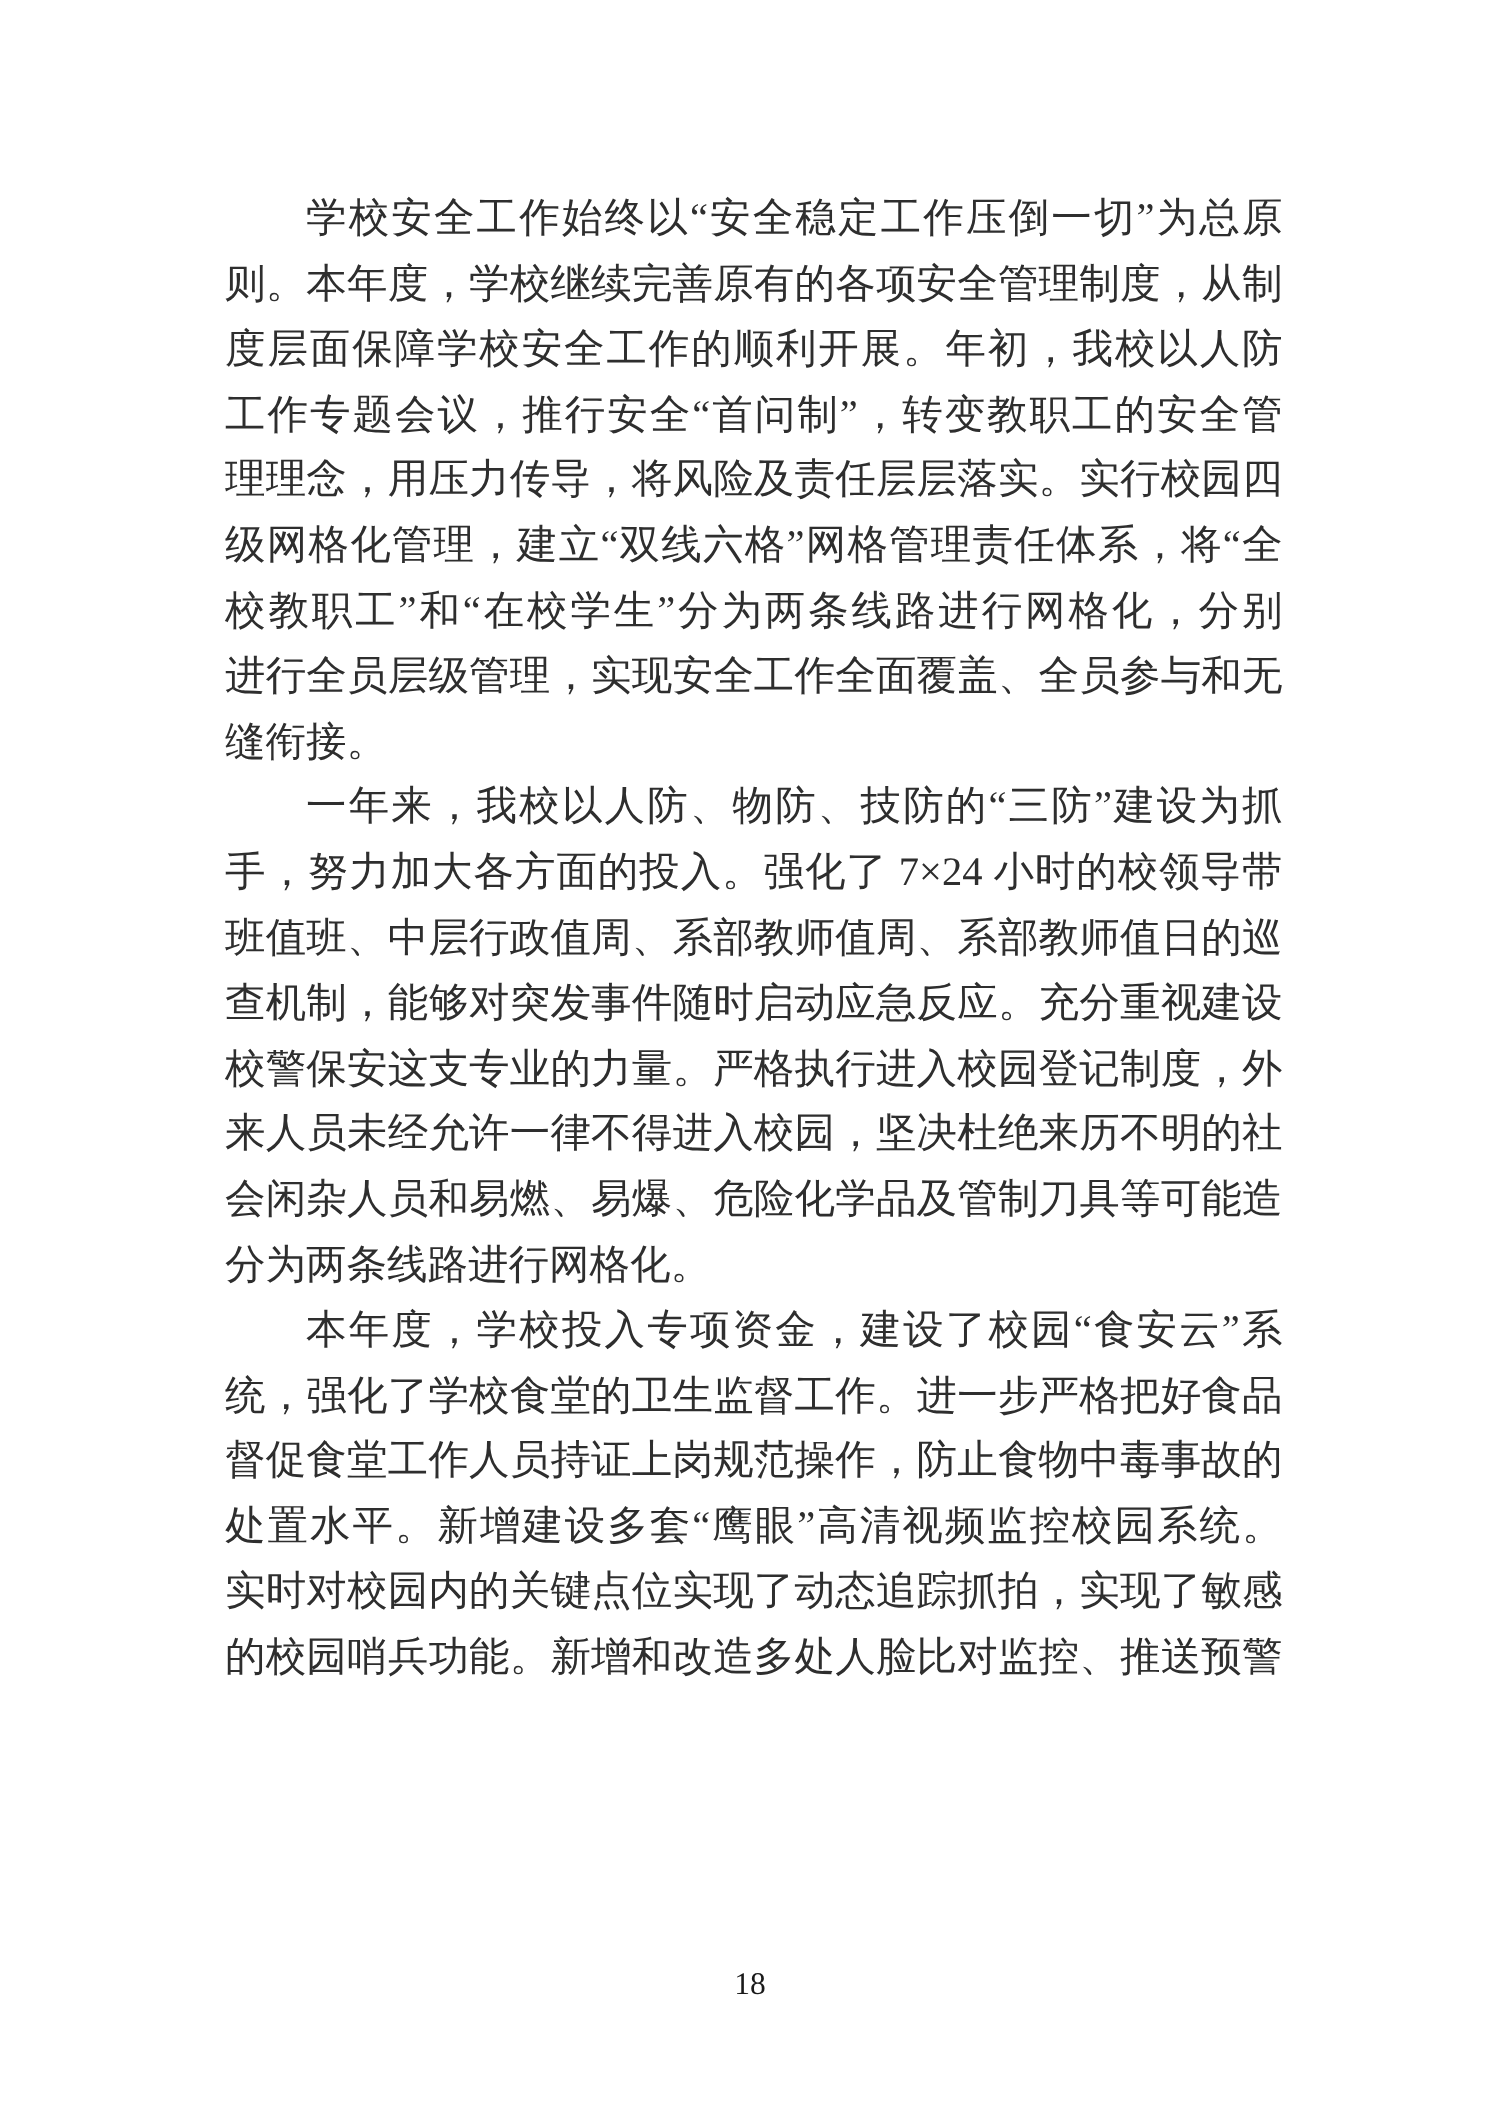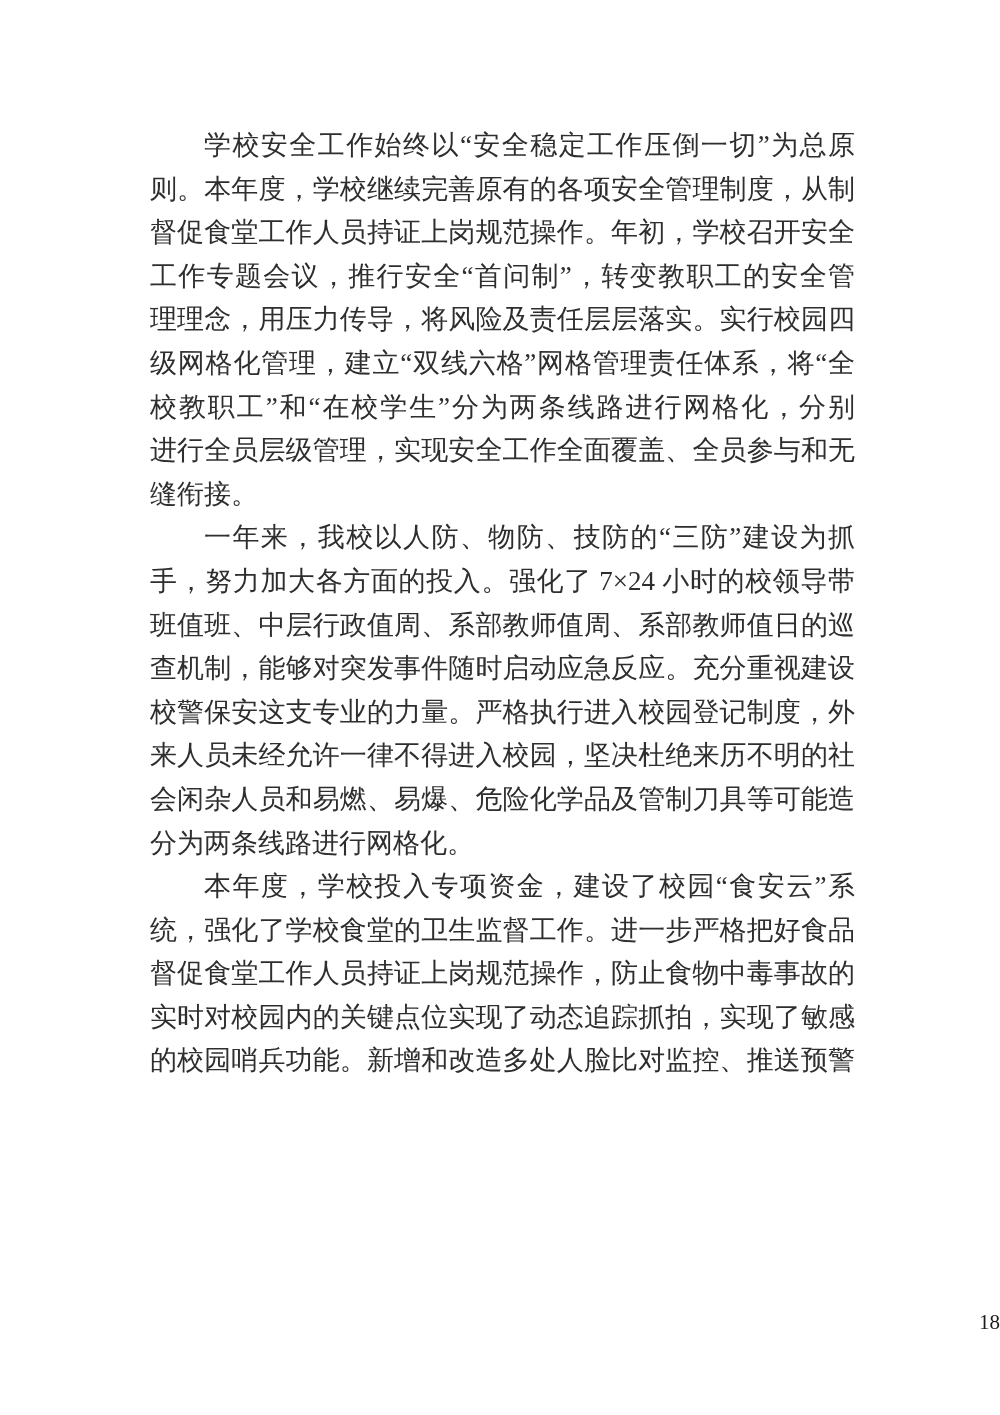--- a/index.html
+++ b/index.html
@@ -39,36 +39,36 @@
     text-indent: 54px;
   }
   .line.last {
     text-align-last: left;
   }
   .page-number {
     position: absolute;
     left: 0;
     top: 1310px;
     width: 100%;
-    text-align: right;
+    text-align: center;
     font-size: 21px;
     line-height: 24px;
     color: #1a1a1a;
     font-family: "Liberation Serif", serif;
   }
 </style>
 </head>
 <body>
 
 <div class="page">
   <div class="doc-body">
       <div class="para">
         <div class="line first">学校安全工作始终以“安全稳定工作压倒一切”为总原</div>
         <div class="line">则。本年度，学校继续完善原有的各项安全管理制度，从制</div>
-        <div class="line">督促食堂工作人员持证上岗规范操作。年初，学校召开安全</div>
+        <div class="line">度层面保障学校安全工作的顺利开展。年初，我校以人防</div>
         <div class="line">工作专题会议，推行安全“首问制”，转变教职工的安全管</div>
         <div class="line">理理念，用压力传导，将风险及责任层层落实。实行校园四</div>
         <div class="line">级网格化管理，建立“双线六格”网格管理责任体系，将“全</div>
         <div class="line">校教职工”和“在校学生”分为两条线路进行网格化，分别</div>
         <div class="line">进行全员层级管理，实现安全工作全面覆盖、全员参与和无</div>
         <div class="line last">缝衔接。</div>
       </div>
       <div class="para">
         <div class="line first">一年来，我校以人防、物防、技防的“三防”建设为抓</div>
         <div class="line">手，努力加大各方面的投入。强化了 7×24 小时的校领导带</div>
@@ -76,18 +76,19 @@
         <div class="line">查机制，能够对突发事件随时启动应急反应。充分重视建设</div>
         <div class="line">校警保安这支专业的力量。严格执行进入校园登记制度，外</div>
         <div class="line">来人员未经允许一律不得进入校园，坚决杜绝来历不明的社</div>
         <div class="line">会闲杂人员和易燃、易爆、危险化学品及管制刀具等可能造</div>
         <div class="line last">分为两条线路进行网格化。</div>
       </div>
       <div class="para">
         <div class="line first">本年度，学校投入专项资金，建设了校园“食安云”系</div>
         <div class="line">统，强化了学校食堂的卫生监督工作。进一步严格把好食品</div>
         <div class="line">督促食堂工作人员持证上岗规范操作，防止食物中毒事故的</div>
+        <div class="line">处置水平。新增建设多套“鹰眼”高清视频监控校园系统。</div>
         <div class="line">实时对校园内的关键点位实现了动态追踪抓拍，实现了敏感</div>
         <div class="line">的校园哨兵功能。新增和改造多处人脸比对监控、推送预警</div>
       </div>
     </div>
   <div class="page-number">18</div>
 </div>
 
 </body></html>

